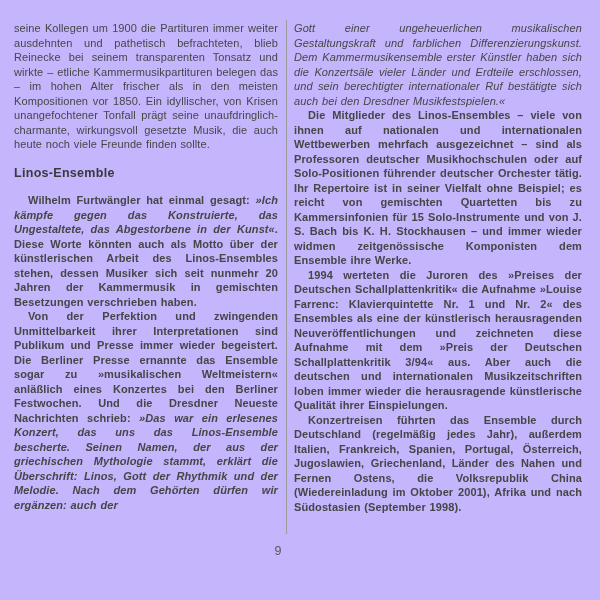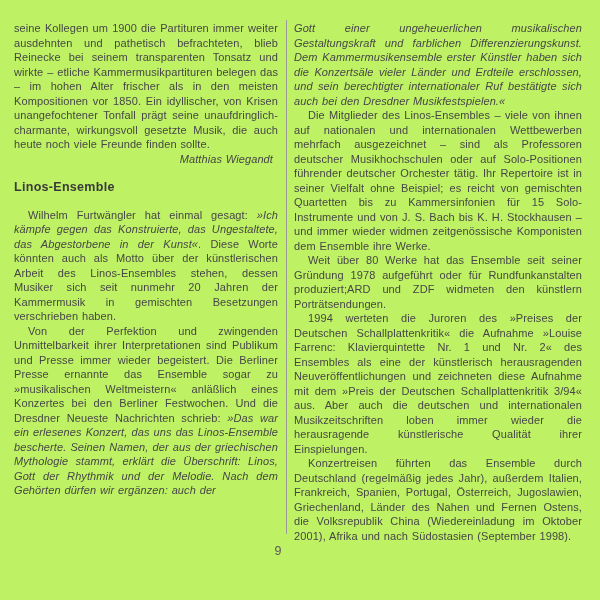--- a/index.html
+++ b/index.html
@@ -4,21 +4,21 @@
 <style>
   html, body {
     margin: 0;
     padding: 0;
     background: #ffffff;
   }
   .page {
     position: relative;
     width: 600px;
     height: 600px;
-    background: #bef264;
+    background: #c4b5fd;
     font-family: "Liberation Sans", sans-serif;
     color: #464646;
     overflow: hidden;
   }
   .col {
     position: absolute;
     top: 21px;
     text-align: justify;
     font-size: 11px;
     line-height: 14.5px;
@@ -31,21 +31,21 @@
   .col-right { left: 294px; width: 288px; }
   .divider {
     position: absolute;
     left: 286px;
     top: 20px;
     width: 1px;
     height: 514px;
     background: #9b9b9b;
   }
   .para { margin: 0; }
-  .para.indent { text-indent: 14px; }
+  .para.indent { text-indent: 14px; font-weight: bold; }
   .ital { font-style: italic; margin-top: 43px; }
   .byline {
     text-align: right;
     font-style: italic;
     padding-right: 5px;
     margin: 0;
   }
   .heading {
     font-size: 12.5px;
     font-weight: bold;
@@ -63,30 +63,28 @@
     font-size: 12.5px;
     color: #5a5a5a;
   }
 </style>
 </head>
 <body>
 
 <div class="page">
   <div class="col col-left">
       <p class="para"><span>seine Kollegen um 1900 die Partituren immer weiter ausdehnten und pathetisch befrachteten, blieb Reinecke bei seinem transparenten Tonsatz und wirkte – etliche Kammermusikpartituren belegen das – im hohen Alter frischer als in den meisten Kompositionen vor 1850. Ein idyllischer, von Krisen unangefochtener Tonfall prägt seine unaufdringlich-charmante, wirkungsvoll gesetzte Musik, die auch heute noch viele Freunde finden sollte.</span></p>
-      <div class="byline">Matthias Wiegandt</div>
       <h2 class="heading">Linos-Ensemble</h2>
       <p class="para indent"><span>Wilhelm Furtwängler hat einmal gesagt: </span><span class="ital">»Ich kämpfe gegen das Konstruierte, das Ungestaltete, das Abgestorbene in der Kunst«</span><span>. Diese Worte könnten auch als Motto über der künstlerischen Arbeit des Linos-Ensembles stehen, dessen Musiker sich seit nunmehr 20 Jahren der Kammermusik in gemischten Besetzungen verschrieben haben.</span></p>
       <p class="para indent"><span>Von der Perfektion und zwingenden Unmittelbarkeit ihrer Interpretationen sind Publikum und Presse immer wieder begeistert. Die Berliner Presse ernannte das Ensemble sogar zu »musikalischen Weltmeistern« anläßlich eines Konzertes bei den Berliner Festwochen. Und die Dresdner Neueste Nachrichten schrieb: </span><span class="ital">»Das war ein erlesenes Konzert, das uns das Linos-Ensemble bescherte. Seinen Namen, der aus der griechischen Mythologie stammt, erklärt die Überschrift: Linos, Gott der Rhythmik und der Melodie. Nach dem Gehörten dürfen wir ergänzen: auch der</span></p>
     </div>
 
   <div class="divider"></div>
 
   <div class="col col-right">
       <p class="para"><span class="ital">Gott einer ungeheuerlichen musikalischen Gestaltungskraft und farblichen Differenzierungskunst. Dem Kammermusikensemble erster Künstler haben sich die Konzertsäle vieler Länder und Erdteile erschlossen, und sein berechtigter internationaler Ruf bestätigte sich auch bei den Dresdner Musikfestspielen.«</span></p>
       <p class="para indent"><span>Die Mitglieder des Linos-Ensembles – viele von ihnen auf nationalen und internationalen Wettbewerben mehrfach ausgezeichnet – sind als Professoren deutscher Musikhochschulen oder auf Solo-Positionen führender deutscher Orchester tätig. Ihr Repertoire ist in seiner Vielfalt ohne Beispiel; es reicht von gemischten Quartetten bis zu Kammersinfonien für 15 Solo-Instrumente und von J. S. Bach bis K. H. Stockhausen – und immer wieder widmen zeitgenössische Komponisten dem Ensemble ihre Werke.</span></p>
-      <p class="para indent"><span>Weit über 80 Werke hat das Ensemble seit seiner Gründung 1978 aufgeführt oder für Rundfunkanstalten produziert;ARD und ZDF widmeten den künstlern Porträtsendungen.</span></p>
       <p class="para indent"><span>1994 werteten die Juroren des »Preises der Deutschen Schallplattenkritik« die Aufnahme »Louise Farrenc: Klavierquintette Nr. 1 und Nr. 2« des Ensembles als eine der künstlerisch herausragenden Neuveröffentlichungen und zeichneten diese Aufnahme mit dem »Preis der Deutschen Schallplattenkritik 3/94« aus. Aber auch die deutschen und internationalen Musikzeitschriften loben immer wieder die herausragende künstlerische Qualität ihrer Einspielungen.</span></p>
       <p class="para indent"><span>Konzertreisen führten das Ensemble durch Deutschland (regelmäßig jedes Jahr), außerdem Italien, Frankreich, Spanien, Portugal, Österreich, Jugoslawien, Griechenland, Länder des Nahen und Fernen Ostens, die Volksrepublik China (Wiedereinladung im Oktober 2001), Afrika und nach Südostasien (September 1998).</span></p>
     </div>
 
   <div class="pagenum">9</div>
 </div>
 
 </body></html>

